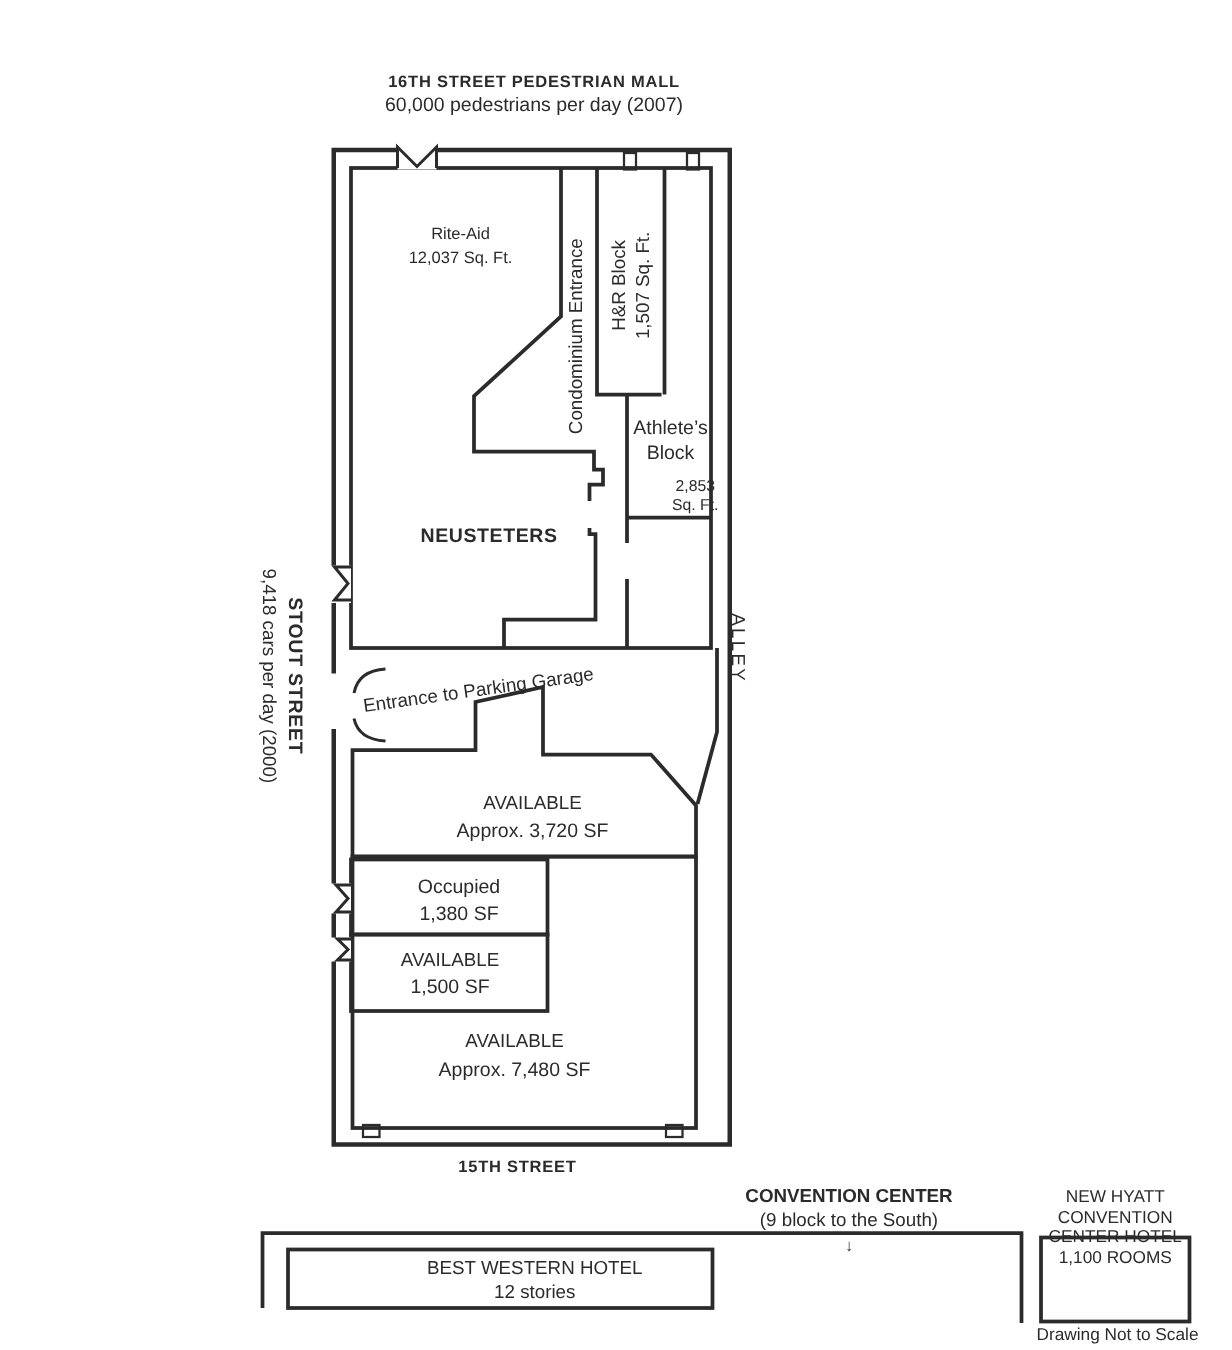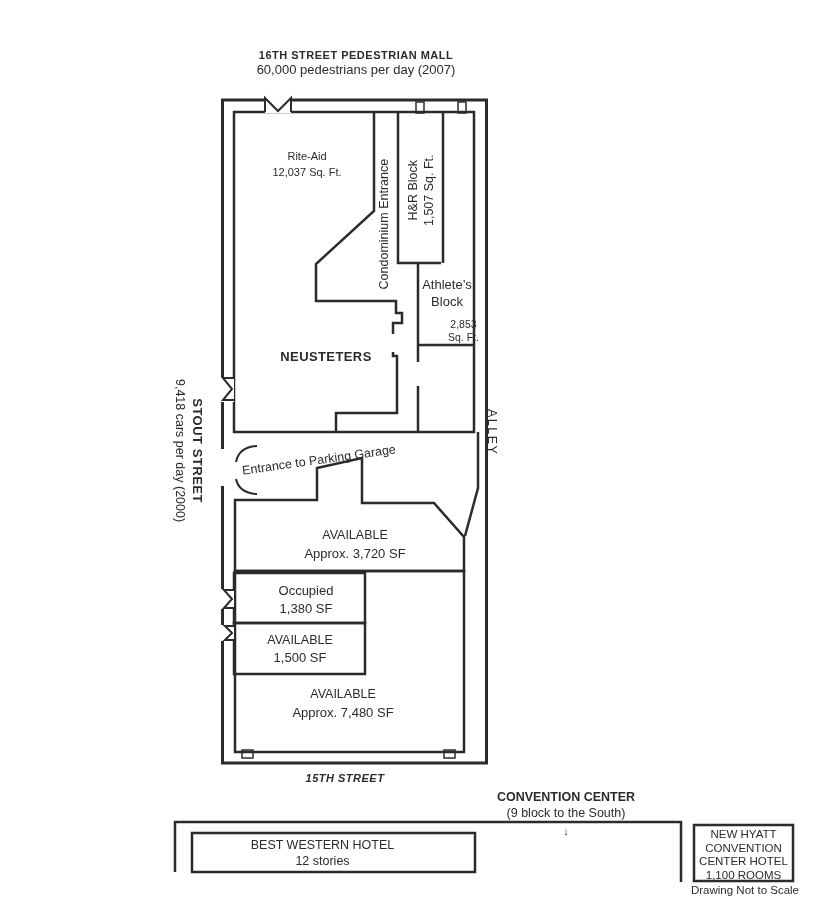--- a/index.html
+++ b/index.html
@@ -76,21 +76,21 @@
     <div class="t14">60,000 pedestrians per day (2007)</div>
   </div>
 
   <div class="lbl rotCW" style="left:88px;top:434px;width:200px;">
     <div class="b t13" style="letter-spacing:.5px;">STOUT STREET</div>
     <div class="t12">9,418 cars per day (2000)</div>
   </div>
 
   <div class="lbl rotCW t12 ls1" style="left:457px;top:424px;width:70px;">ALLEY</div>
 
-  <div class="lbl" style="left:195px;top:771px;width:300px;font-style:italic;">
+  <div class="lbl" style="left:195px;top:771px;width:300px;">
     <div class="b t15" style="letter-spacing:.5px;">15TH STREET</div>
   </div>
 
   <div class="lbl t15" style="left:227px;top:149px;width:160px;line-height:1.45;">
     <div>Rite-Aid</div>
     <div>12,037 Sq. Ft.</div>
   </div>
 
   <div class="lbl rotCCW t12" style="left:274px;top:216px;width:220px;">Condominium Entrance</div>
 
@@ -121,32 +121,32 @@
   <div class="lbl" style="left:240px;top:632px;width:120px;line-height:1.35;">
     <div class="t12">AVAILABLE</div>
     <div class="t13">1,500 SF</div>
   </div>
 
   <div class="lbl" style="left:253px;top:686px;width:180px;line-height:1.4;">
     <div class="t12">AVAILABLE</div>
     <div class="t13">Approx. 7,480 SF</div>
   </div>
 
-  <div class="lbl" style="left:192px;top:837px;width:261px;line-height:1.3;">
+  <div class="lbl" style="left:192px;top:837px;width:261px;line-height:1.3;padding-left:34px;">
     <div class="t12">BEST WESTERN HOTEL</div>
     <div class="t12">12 stories</div>
   </div>
 
   <div class="lbl" style="left:481px;top:789px;width:170px;line-height:1.3;">
     <div class="b t12">CONVENTION CENTER</div>
     <div class="t12">(9 block to the South)</div>
     <div class="t15" style="margin-top:2px;">↓</div>
   </div>
 
-  <div class="lbl" style="left:694px;top:828px;width:99px;line-height:1.18;">
+  <div class="lbl" style="left:694px;top:792px;width:99px;line-height:1.18;">
     <div class="t11">NEW HYATT</div>
     <div class="t11">CONVENTION</div>
     <div class="t11">CENTER HOTEL</div>
     <div class="t11">1,100 ROOMS</div>
   </div>
 
   <div class="lbl t11" style="left:675px;top:883px;width:140px;text-align:center;">Drawing Not to Scale</div>
 
 </div>
 

